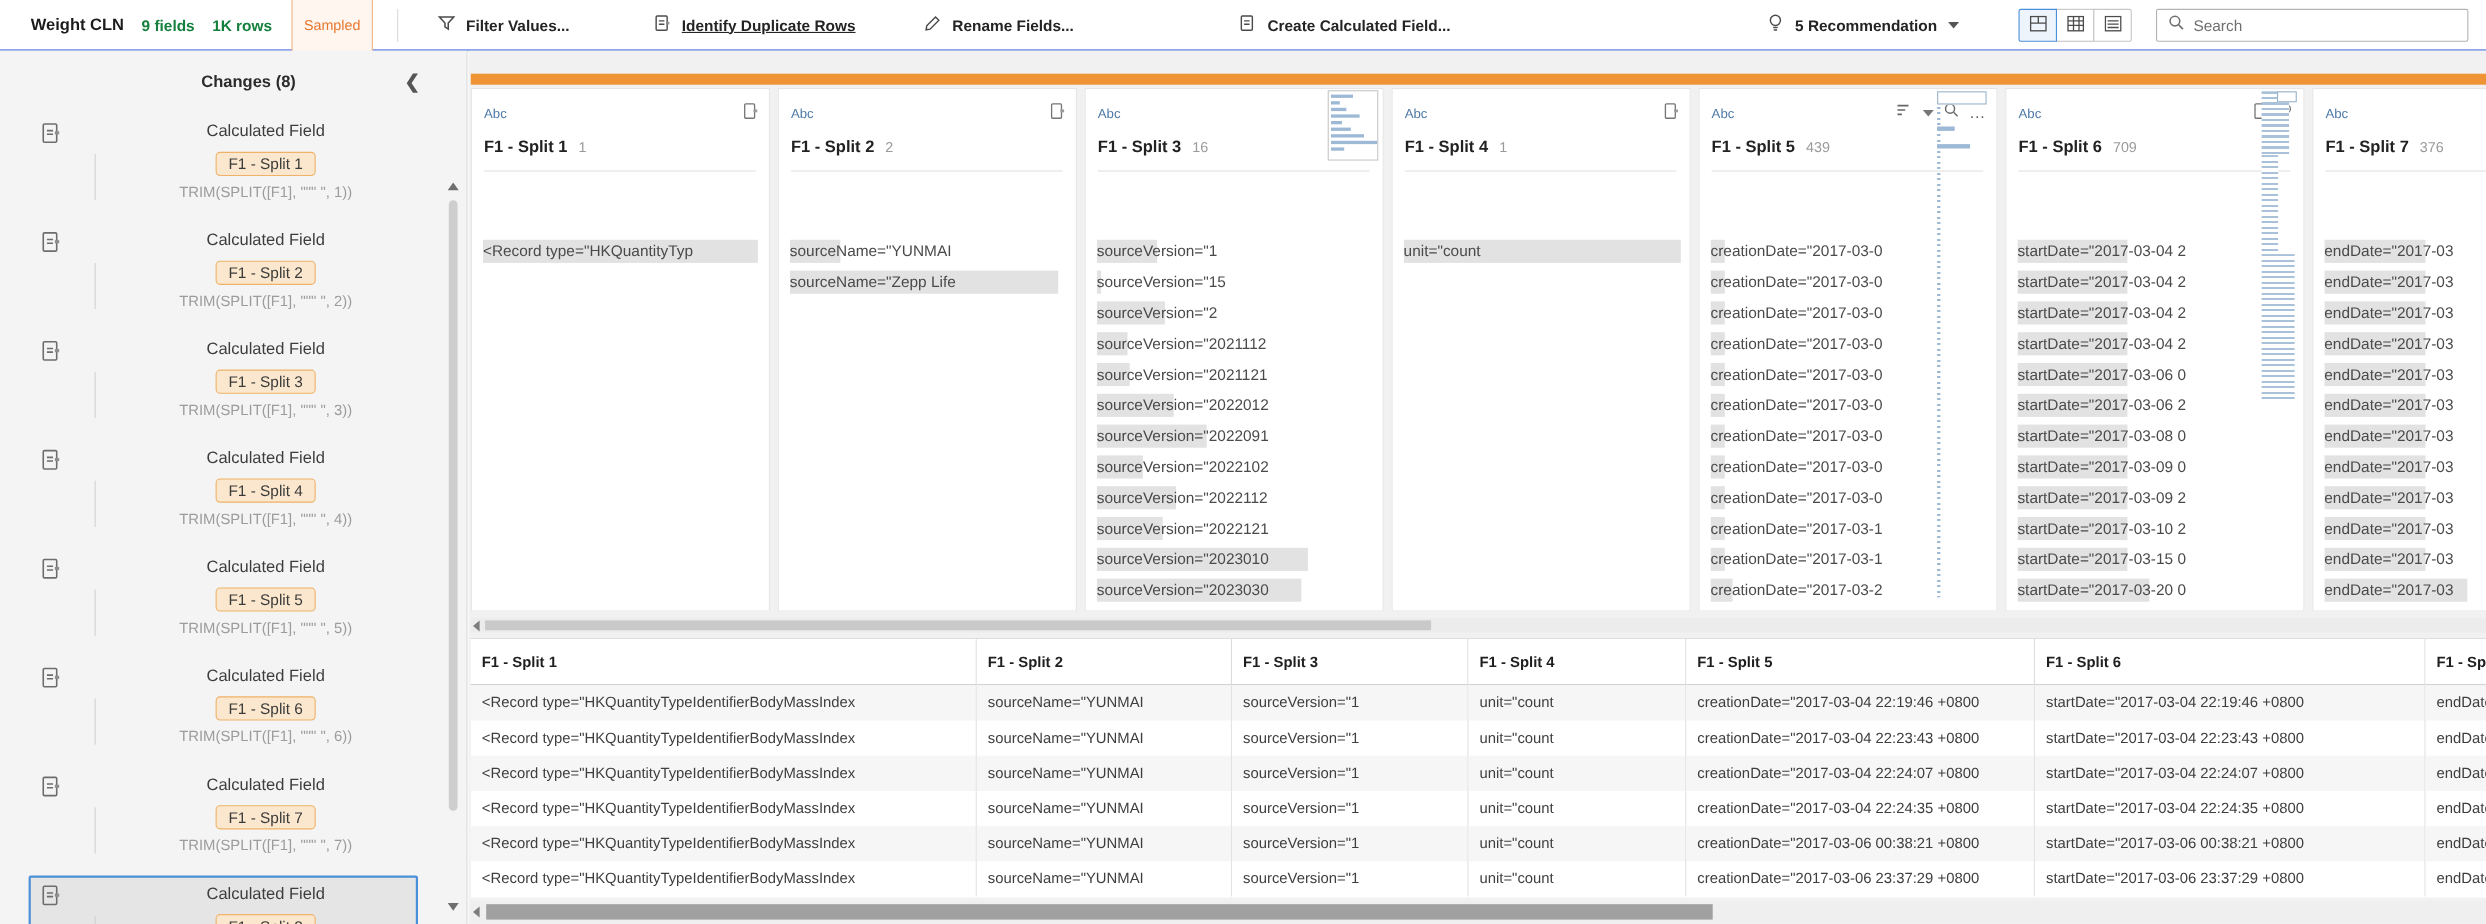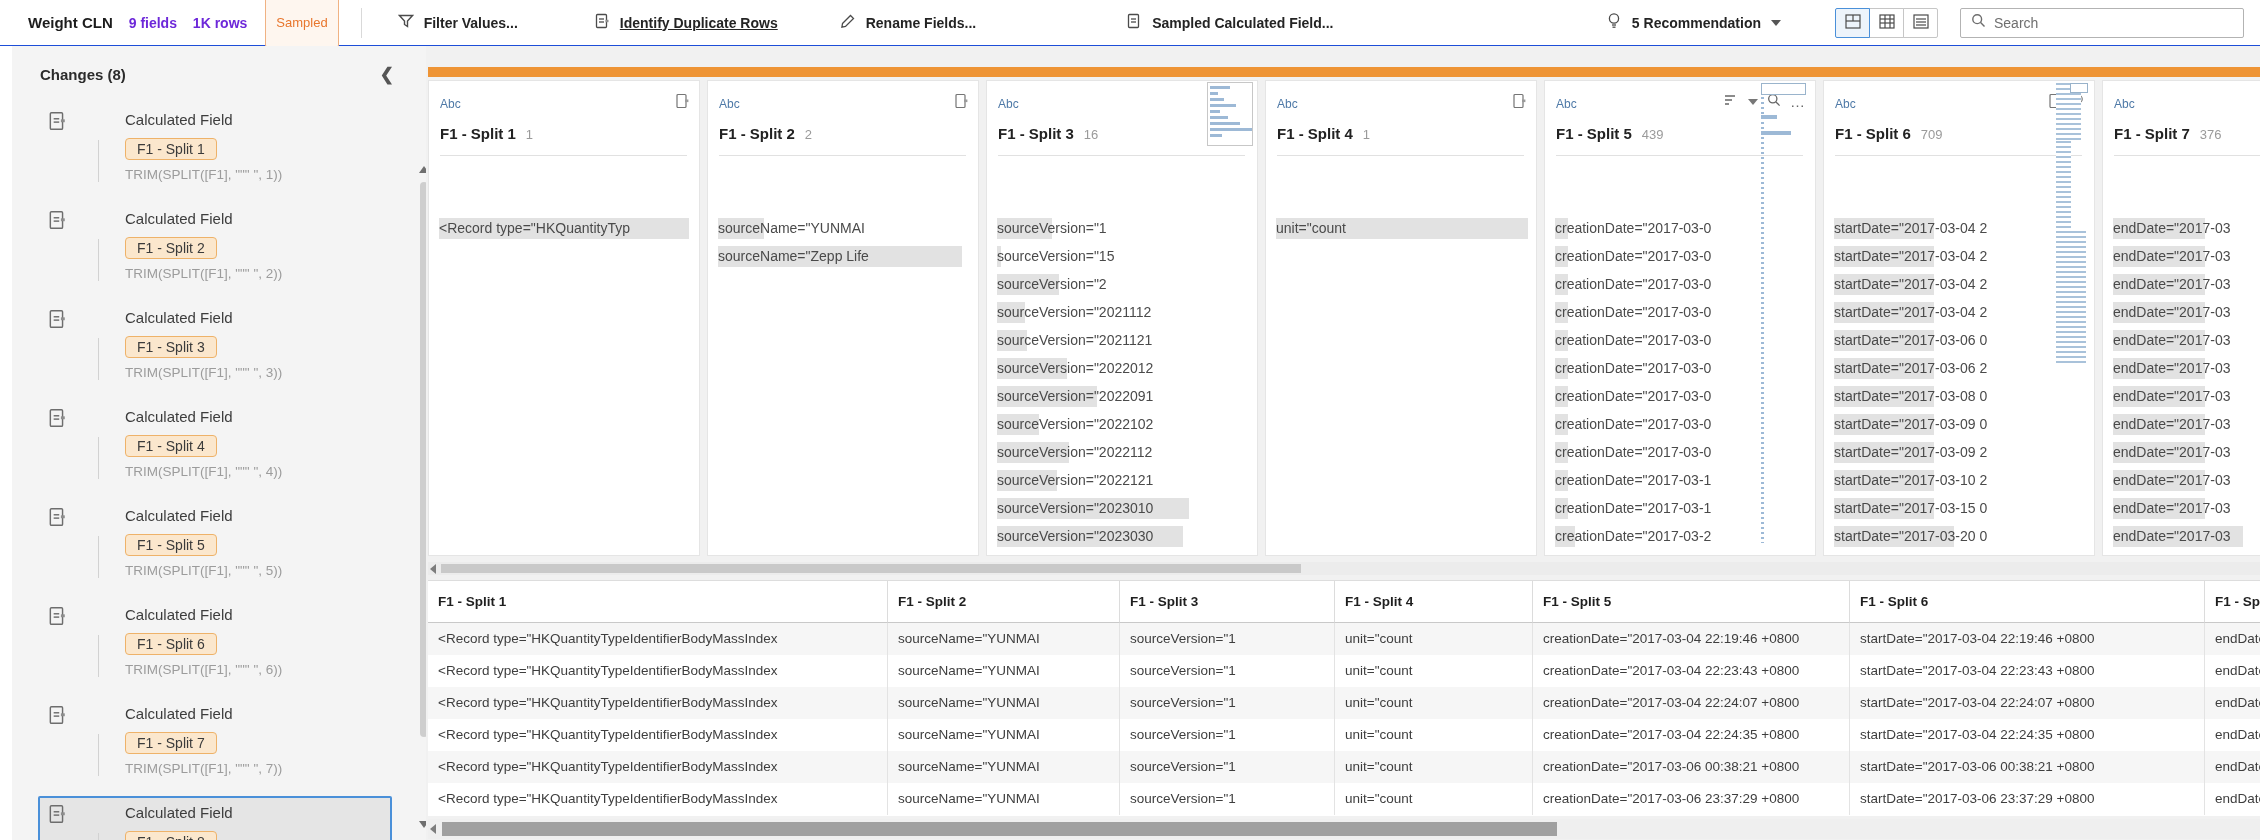--- a/index.html
+++ b/index.html
@@ -4,21 +4,21 @@
 <style>
   * { box-sizing: border-box; margin: 0; padding: 0; }
   html,body { width:2260px; height:840px; overflow:hidden; }
   body { font-family:"Liberation Sans", sans-serif; background:#fff; color:#2b2b2b; }
   .app { position:relative; width:2260px; height:840px; }
 
   
   .toolbar { position:absolute; top:0; left:0; right:0; height:46px; background:#fff;
              border-bottom:1px solid #1d4ed8; display:flex; align-items:center; }
   .tb-title { font-weight:bold; font-size:15px; color:#1c1c1c; margin-left:28px; white-space:nowrap; }
-  .tb-meta { color:#6d28d9; font-size:14px; font-weight:600; margin-left:16px; white-space:nowrap; }
+  .tb-meta { color:#15803d; font-size:14px; font-weight:600; margin-left:16px; white-space:nowrap; }
   .tb-meta span + span { margin-left:12px; }
   .badge { margin-left:18px; color:#e8762d; border:1px solid #f0b283; background:#fef6ef;
            padding:17px 10px; border-radius:3px; font-size:13px; white-space:nowrap; }
   .tb-sep { width:1px; height:30px; background:#d9d9d9; margin-left:22px; }
   .tb-btn { display:flex; align-items:center; gap:10px; font-size:14px; font-weight:600; color:#242424;
             background:none; border:none; cursor:pointer; white-space:nowrap;
             font-family:"Liberation Sans", sans-serif; }
   .tb-btn svg { flex:none; }
   .b1 { margin-left:36px; } .b2 { margin-left:76px;text-decoration:underline; } .b3 { margin-left:62px; } .b4 { margin-left:150px; }
   .tb-right { margin-left:auto; display:flex; align-items:center; margin-right:16px; }
@@ -32,22 +32,22 @@
   .vt:first-child { margin-left:0; border-radius:2px 0 0 2px; }
   .vt:last-child { border-radius:0 2px 2px 0; }
   .vt.active { border:1px solid #4a90d9; background:#edf4fb; position:relative; z-index:1; }
   .search { margin-left:22px; width:284px; height:30px; border:1px solid #b3b3b3; border-radius:2px;
             background:#fff; display:flex; align-items:center; padding:0 10px; gap:8px; }
   .search input { border:none; outline:none; flex:1; font-size:14px; color:#444;
                   font-family:"Liberation Sans", sans-serif; background:transparent; }
   .search input::placeholder { color:#6f6f6f; }
 
   
-  .changes { position:absolute; top:46px; left:12px; width:425px; bottom:0; background:#f4f4f4;
-             border-right:1px solid #dcdcdc; overflow:hidden; }
+  .changes { position:absolute; top:46px; left:0; width:425px; bottom:0; background:#f4f4f4;
+             border-right:1px solid #dcdcdc; overflow:hidden;text-align:center; }
   .chg-header { position:relative; padding:20px 0 16px 28px; font-weight:bold; font-size:15px; color:#2b2b2b; }
   .chg-collapse { position:absolute; right:42px; top:18px; font-size:17px; color:#555; cursor:pointer; }
   .chg-list { padding:4px 44px 0 26px; }
   .chg-item { display:flex; margin-bottom:13px; padding:5px 8px; border:2px solid transparent; cursor:pointer;gap:41px; }
   .chg-item.selected { background:#e5e5e5; border:2px solid #4a90d9; border-radius:2px; }
   .chg-icon { flex:none; width:20px; margin-right:16px; margin-top:1px; color:#6d6d6d; }
   .chg-content { flex:1; min-width:0; }
   .chg-title { font-size:15px; color:#3d3d3d; line-height:20px; }
   .chg-rest { position:relative; margin-top:8px; }
   .chg-rest::before { content:''; position:absolute; left:-27px; top:2px; bottom:0; width:1px; background:#d2d2d2; }
@@ -164,21 +164,21 @@
     </button>
 
     <button class="tb-btn b4">
       <span>
         <svg width="16" height="16" viewBox="0 0 16 16" fill="none" stroke="#4b4b4b" stroke-width="1.3">
           <rect x="2.5" y="1.5" width="10" height="13" rx="1"></rect>
           <line x1="5" y1="6" x2="10" y2="6"></line>
             <line x1="5" y1="9" x2="10" y2="9"></line>
         </svg>
       </span>
-      <span>Sampled Calculated Field...</span>
+      <span>Create Calculated Field...</span>
     </button>
 
     <div class="tb-right">
       <button class="rec">
         <span>
           <svg width="16" height="18" viewBox="0 0 16 18" fill="none" stroke="#4b4b4b" stroke-width="1.3">
             <circle cx="8" cy="6.5" r="4.6"></circle>
             <line x1="6" y1="13" x2="10" y2="13"></line>
               <line x1="6.5" y1="15.2" x2="9.5" y2="15.2"></line>
           </svg>

